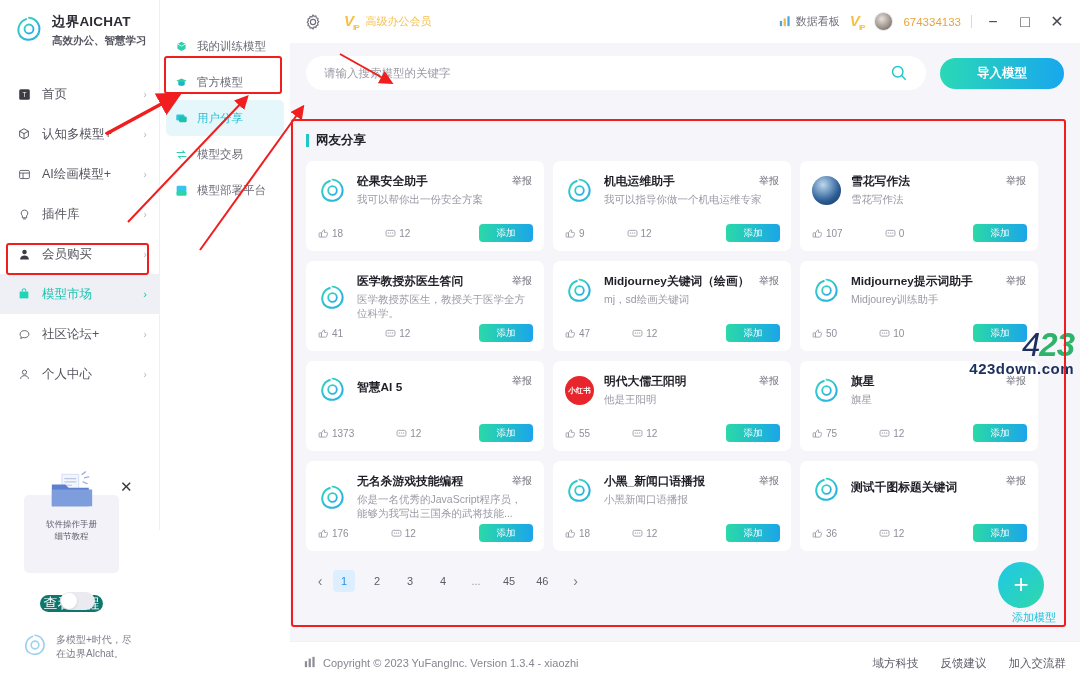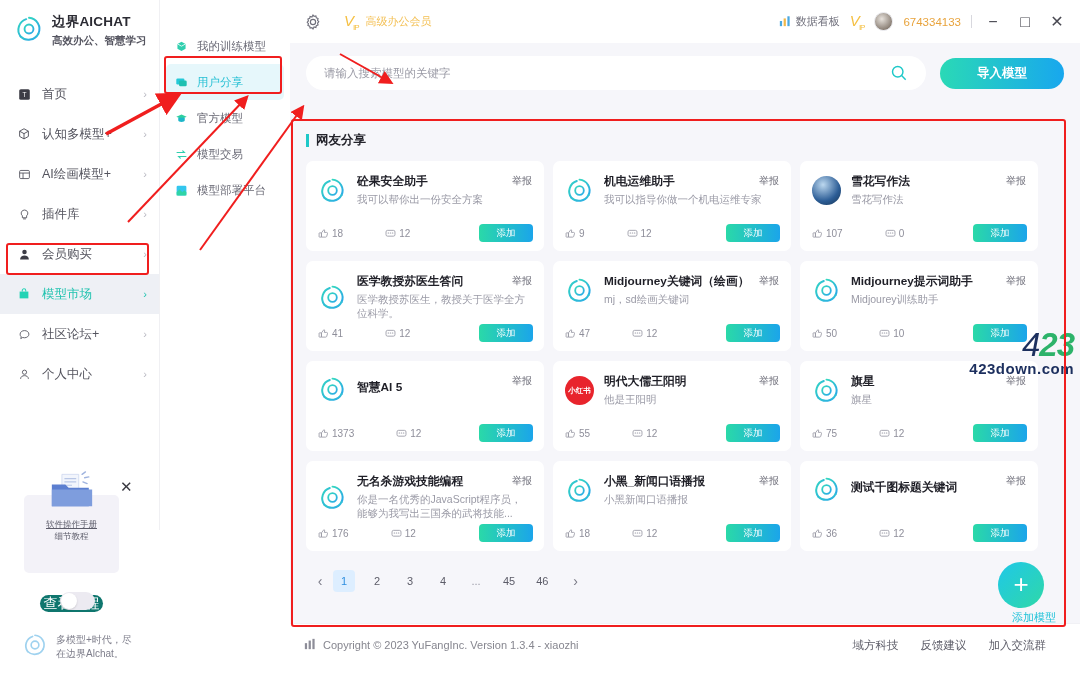--- a/index.html
+++ b/index.html
@@ -46,21 +46,21 @@
 
   
   .redbox { position: absolute; border: 2px solid #f01e1e; border-radius: 3px; pointer-events: none; }
 
   
   .promo {
     position: absolute; left: 24px; top: 495px; width: 95px; height: 78px;
     background: #f3f2f8; border-radius: 5px;
   }
   .promo-folder { position: absolute; left: 20px; top: -24px; width: 56px; height: 42px; }
-  .promo-l1 { position: absolute; top: 24px; width: 100%; text-align: center; font-size: 8.5px; color: #5c5c6a; text-decoration: underline; }
+  .promo-l1 { position: absolute; top: 24px; width: 100%; text-align: center; font-size: 8.5px; color: #5c5c6a; }
   .promo-l2 { position: absolute; top: 36px; width: 100%; text-align: center; font-size: 8.5px; color: #5c5c6a; }
   .promo-btn {
     position: absolute; left: 16px; top: 52px; width: 63px; height: 17px;
     background: #0f766e; color: #fff; border-radius: 9px;
     font-size: 14px; display: flex; align-items: center; justify-content: center; cursor: pointer; margin-top: 48px;
   }
   .promo-close { position: absolute; left: 120px; top: 478px; font-size: 15px; color: #3a3a42; cursor: pointer; }
   .toggle {
     position: absolute; left: 60px; top: 592px; width: 35px; height: 18px;
     background: #eceaf1; border-radius: 9px; cursor: pointer;
@@ -77,21 +77,21 @@
     font-size: 11.5px; color: #6a6a76; cursor: pointer;
   }
   .sub-item .si-ico { width: 15px; height: 15px; flex: 0 0 15px; margin-right: 8px; display:flex; align-items:center; justify-content:center; }
   .sub-item.active { background: #e6f7fb; color: #27c0d4; }
   #sub-0 { margin-top: 28px; }
 
   
   .topbar { position: absolute; left: 290px; top: 0; width: 790px; height: 43px; background: #fff; display: flex; align-items: center; }
   .tb-gear { margin-left: 14px; width: 18px; height: 18px; color: #6f6f7b; cursor: pointer; }
   .tb-vip { margin-left: 22px; display: flex; align-items: center; gap: 7px; cursor: pointer; }
-  .vip-badge { font-size: 15px; font-weight: normal; color: #f5c044; font-style: italic; letter-spacing: -1px; }
+  .vip-badge { font-size: 15px; font-weight: bold; color: #f5c044; font-style: italic; letter-spacing: -1px; }
   .vip-badge sub { font-size: 8px; font-style: normal; }
   .tb-vip-label { font-size: 11px; color: #f3bf52; }
   .tb-right { margin-left: auto; display: flex; align-items: center; padding-right: 12px; gap: 10px; }
   .tb-dash { display: flex; align-items: center; gap: 5px; font-size: 11px; color: #6f6f7b; cursor: pointer; }
   .avatar-img { width: 19px; height: 19px; border-radius: 50%; background: radial-gradient(circle at 40% 35%, #e7e2dc, #8d8278 70%, #55504b); border: 1px solid #e6e6ea; }
   .uid { font-size: 11.5px; color: #e8a33c; cursor: pointer; }
   .divider-v { width: 1px; height: 13px; background: #d8d8de; }
   .wbtn { width: 22px; height: 22px; display: flex; align-items: center; justify-content: center; color: #4a4a53; cursor: pointer; }
 
   
@@ -154,22 +154,22 @@
   .pg.arrow { color: #7a7a86; font-size: 14px; }
   .pg.gap { cursor: default; color: #9a9aa6; }
 
   .fab { position: absolute; right: 22px; bottom: 18px; width: 46px; height: 46px; border-radius: 50%;
          background: linear-gradient(135deg, #1fc8e8 0%, #2fd8a8 100%); display: flex; align-items: center; justify-content: center; cursor: pointer; }
   .fab-plus { color: #fff; font-size: 26px; font-weight: 300; line-height: 1; margin-top: -2px; }
   .fab-label { position: absolute; right: 10px; bottom: 1px; font-size: 11px; color: #1fc2d8; cursor: pointer; }
 
   
   .footer {
-    position: absolute; left: 290px; top: 623px; width: 790px; height: 43px;
-    background: #fff; display: flex; align-items: center; padding: 0 34px 0 14px;
+    position: absolute; left: 290px; top: 641px; width: 790px; height: 43px;
+    background: #fff; display: flex; align-items: center; padding: 0 14px 0 14px;
     border-top: 1px solid #f1f1f5;
   }
   .copy { display: flex; align-items: center; gap: 7px; font-size: 11px; color: #86868f; }
   .foot-links { margin-left: auto; display: flex; gap: 22px; }
   .foot-links span { font-size: 11.5px; color: #5d5d68; cursor: pointer; }
 
   
   .wm { position: absolute; right: 6px; top: 330px; text-align: right; pointer-events: none; }
   .wm-1 { font-size: 33px; font-weight: normal; font-style: italic; color: #1c2f5e; letter-spacing: -1px; line-height: 30px; }
   .wm-1 b { color: #2db36a; }
@@ -332,37 +332,37 @@
   <div class="submenu">
     <div class="sub-item" id="sub-0">
       <span class="si-ico">
         <svg viewBox="0 0 16 16" width="13" height="13">
             <path d="M8 2l5 2.8v6L8 13.6 3 10.8v-6z" fill="#2fcfae"></path>
             <path d="M3 4.8l5 2.8 5-2.8" stroke="#fff" fill="none" stroke-width="1"></path>
           </svg>
       </span>
       <span>我的训练模型</span>
     </div>
+    <div class="sub-item">
+      <span class="si-ico">
+        <svg viewBox="0 0 16 16" width="13" height="13">
+            <path d="M8 3l6.4 2.8L8 8.6 1.6 5.8z" fill="#2ecf9f"></path>
+            <path d="M4 7.2v3c0 1.2 1.8 2.1 4 2.1s4-.9 4-2.1v-3" fill="#1db6c9"></path>
+          </svg>
+      </span>
+      <span>官方模型</span>
+    </div>
     <div class="sub-item active">
       <span class="si-ico">
         <svg viewBox="0 0 16 16" width="13" height="13">
             <rect x="1.6" y="3" width="10" height="7.6" rx="1.6" fill="#24c9d8"></rect>
             <rect x="5" y="5.6" width="9.4" height="7" rx="1.6" fill="#1fc0b0"></rect>
           </svg>
       </span>
       <span>用户分享</span>
-    </div>
-    <div class="sub-item">
-      <span class="si-ico">
-        <svg viewBox="0 0 16 16" width="13" height="13">
-            <path d="M8 3l6.4 2.8L8 8.6 1.6 5.8z" fill="#2ecf9f"></path>
-            <path d="M4 7.2v3c0 1.2 1.8 2.1 4 2.1s4-.9 4-2.1v-3" fill="#1db6c9"></path>
-          </svg>
-      </span>
-      <span>官方模型</span>
     </div>
     <div class="sub-item">
       <span class="si-ico">
         <svg viewBox="0 0 16 16" width="13" height="13" fill="none" stroke="#2fcfae" stroke-width="1.4" stroke-linecap="round">
             <path d="M2.5 5.5h9l-2-2"></path>
             <path d="M13.5 10.5h-9l2 2"></path>
           </svg>
       </span>
       <span>模型交易</span>
     </div>

